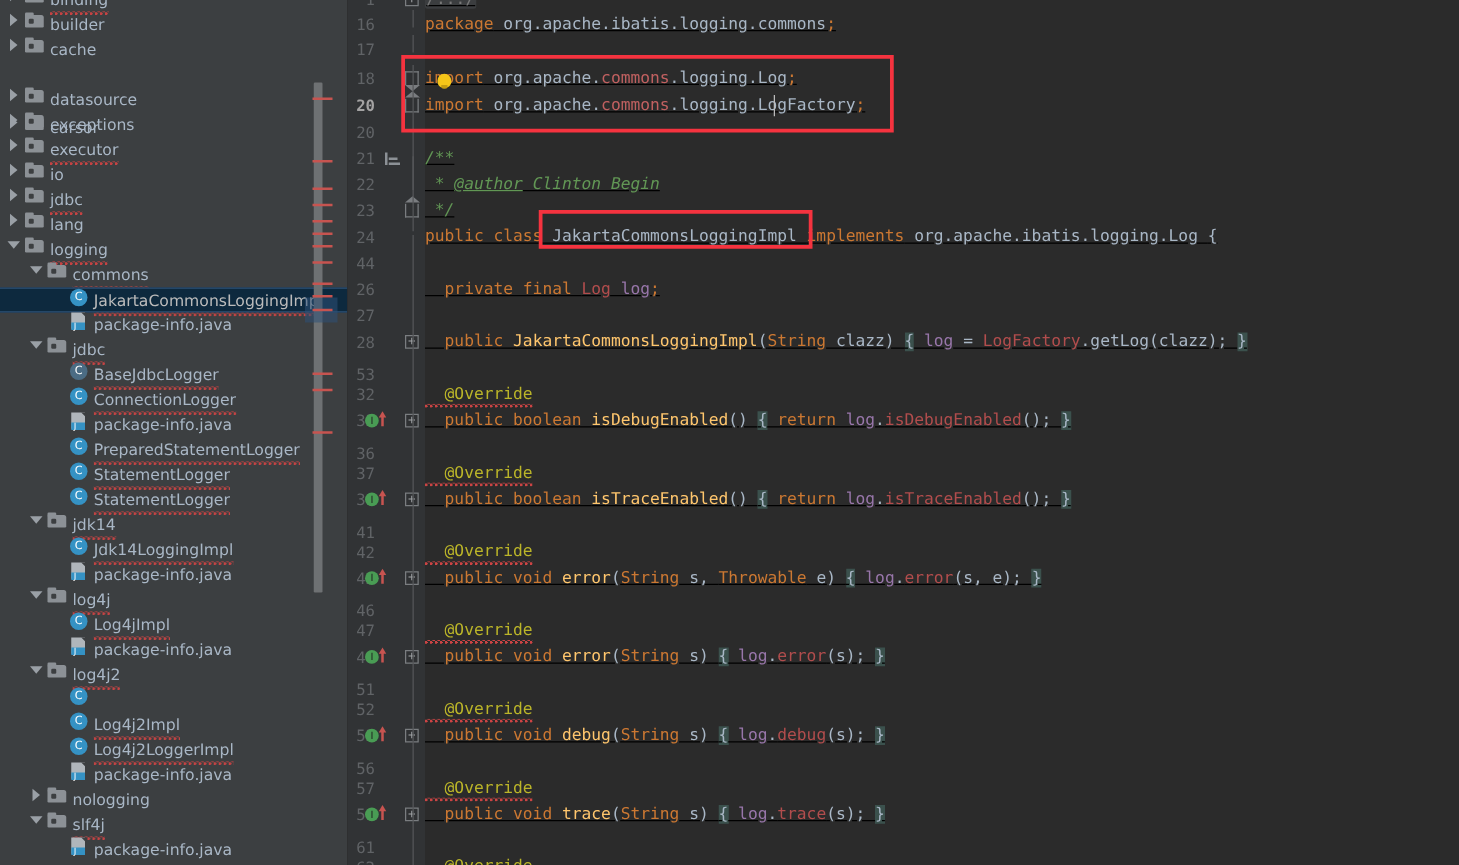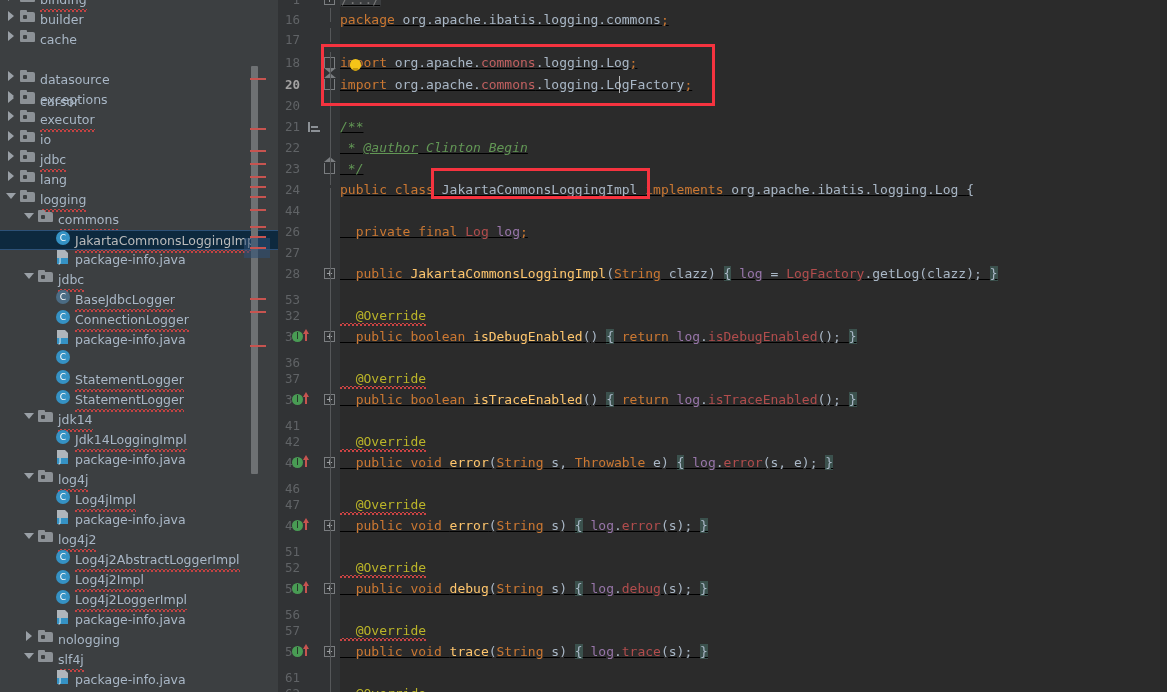--- a/index.html
+++ b/index.html
@@ -506,20 +506,21 @@
             <span class="jletter">J</span>
           </span>
           <span class="tree-label">package-info.java</span>
         </div>
         <div class="tree-row" style="position: absolute; left: 0px; right: 0px; top: 350px;">
           <span style="display: inline-block; width: 42px; flex: 0 0 auto;"></span>
           <span class="twisty none"></span>
           <span class="ic ic-class">
             <span class="circ">C</span>
           </span>
+          <span class="tree-label squiggle">PreparedStatementLogger</span>
         </div>
         <div class="tree-row" style="position: absolute; left: 0px; right: 0px; top: 370px;">
           <span style="display: inline-block; width: 42px; flex: 0 0 auto;"></span>
           <span class="twisty none"></span>
           <span class="ic ic-class">
             <span class="circ">C</span>
           </span>
           <span class="tree-label squiggle">StatementLogger</span>
         </div>
         <div class="tree-row" style="position: absolute; left: 0px; right: 0px; top: 390px;">
@@ -597,21 +598,20 @@
             <span class="fdot"></span>
           </span>
           <span class="tree-label squiggle">log4j2</span>
         </div>
         <div class="tree-row" style="position: absolute; left: 0px; right: 0px; top: 550px;">
           <span style="display: inline-block; width: 42px; flex: 0 0 auto;"></span>
           <span class="twisty none"></span>
           <span class="ic ic-class">
             <span class="circ">C</span>
           </span>
-          <span class="tree-label squiggle">Log4j2AbstractLoggerImpl</span>
         </div>
         <div class="tree-row" style="position: absolute; left: 0px; right: 0px; top: 570px;">
           <span style="display: inline-block; width: 42px; flex: 0 0 auto;"></span>
           <span class="twisty none"></span>
           <span class="ic ic-class">
             <span class="circ">C</span>
           </span>
           <span class="tree-label squiggle">Log4j2Impl</span>
         </div>
         <div class="tree-row" style="position: absolute; left: 0px; right: 0px; top: 590px;">

